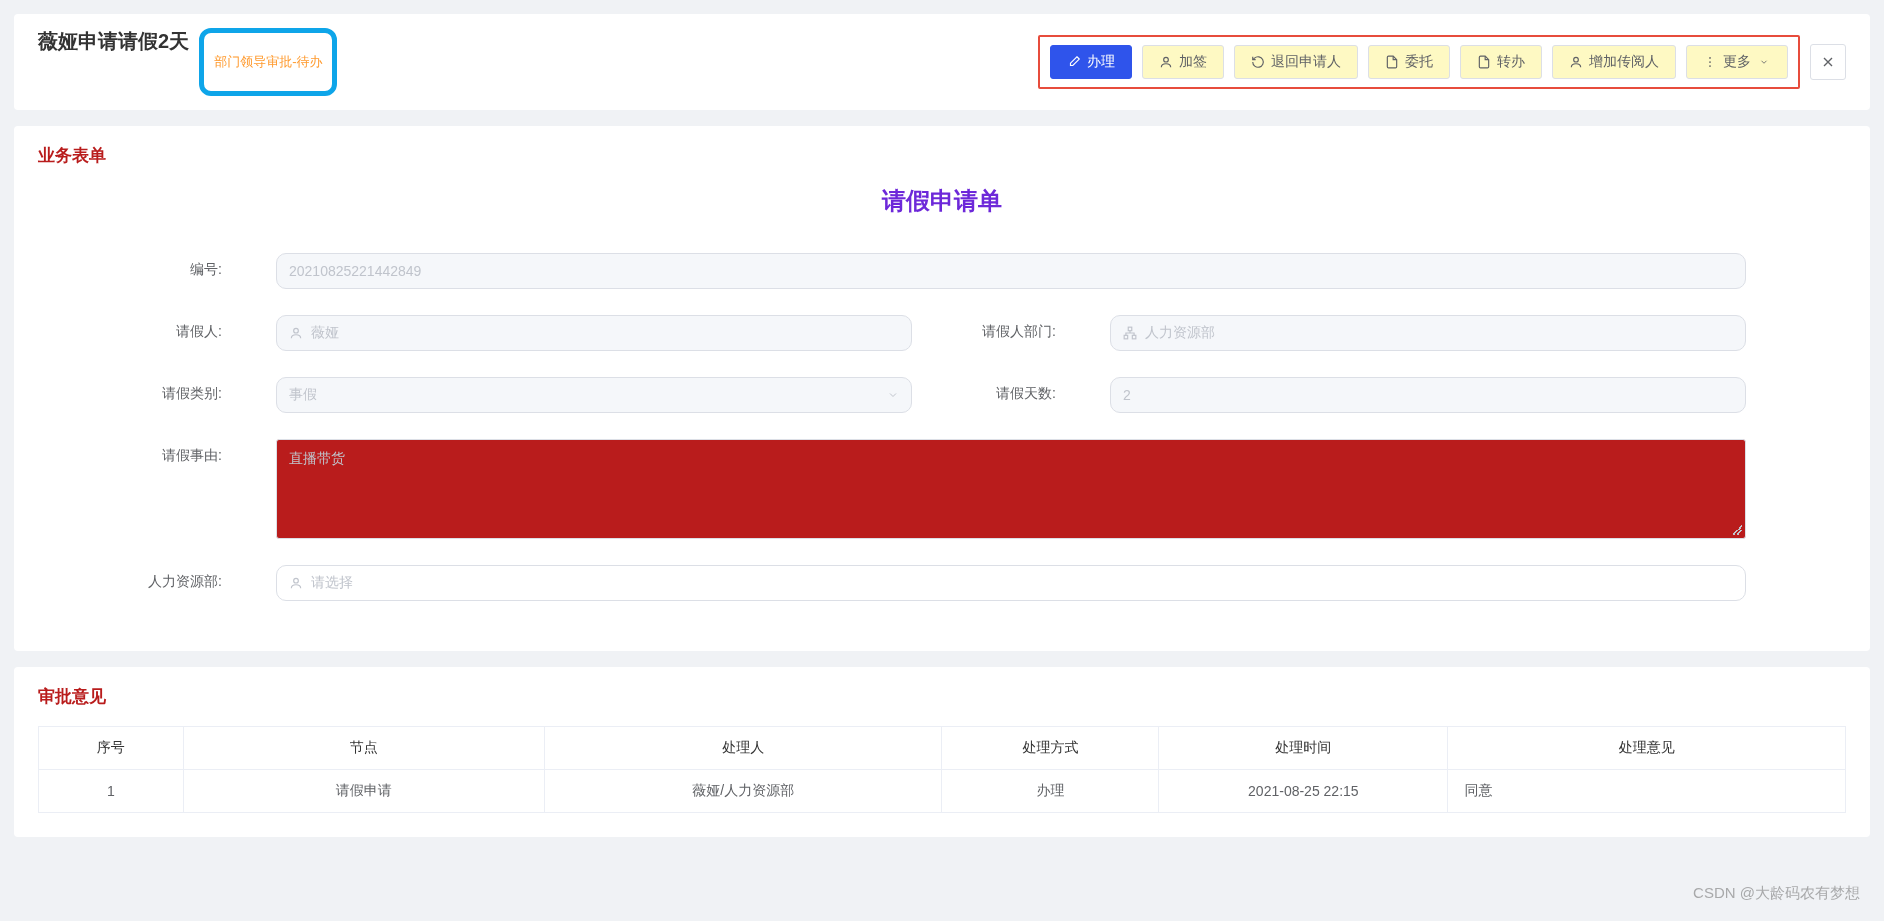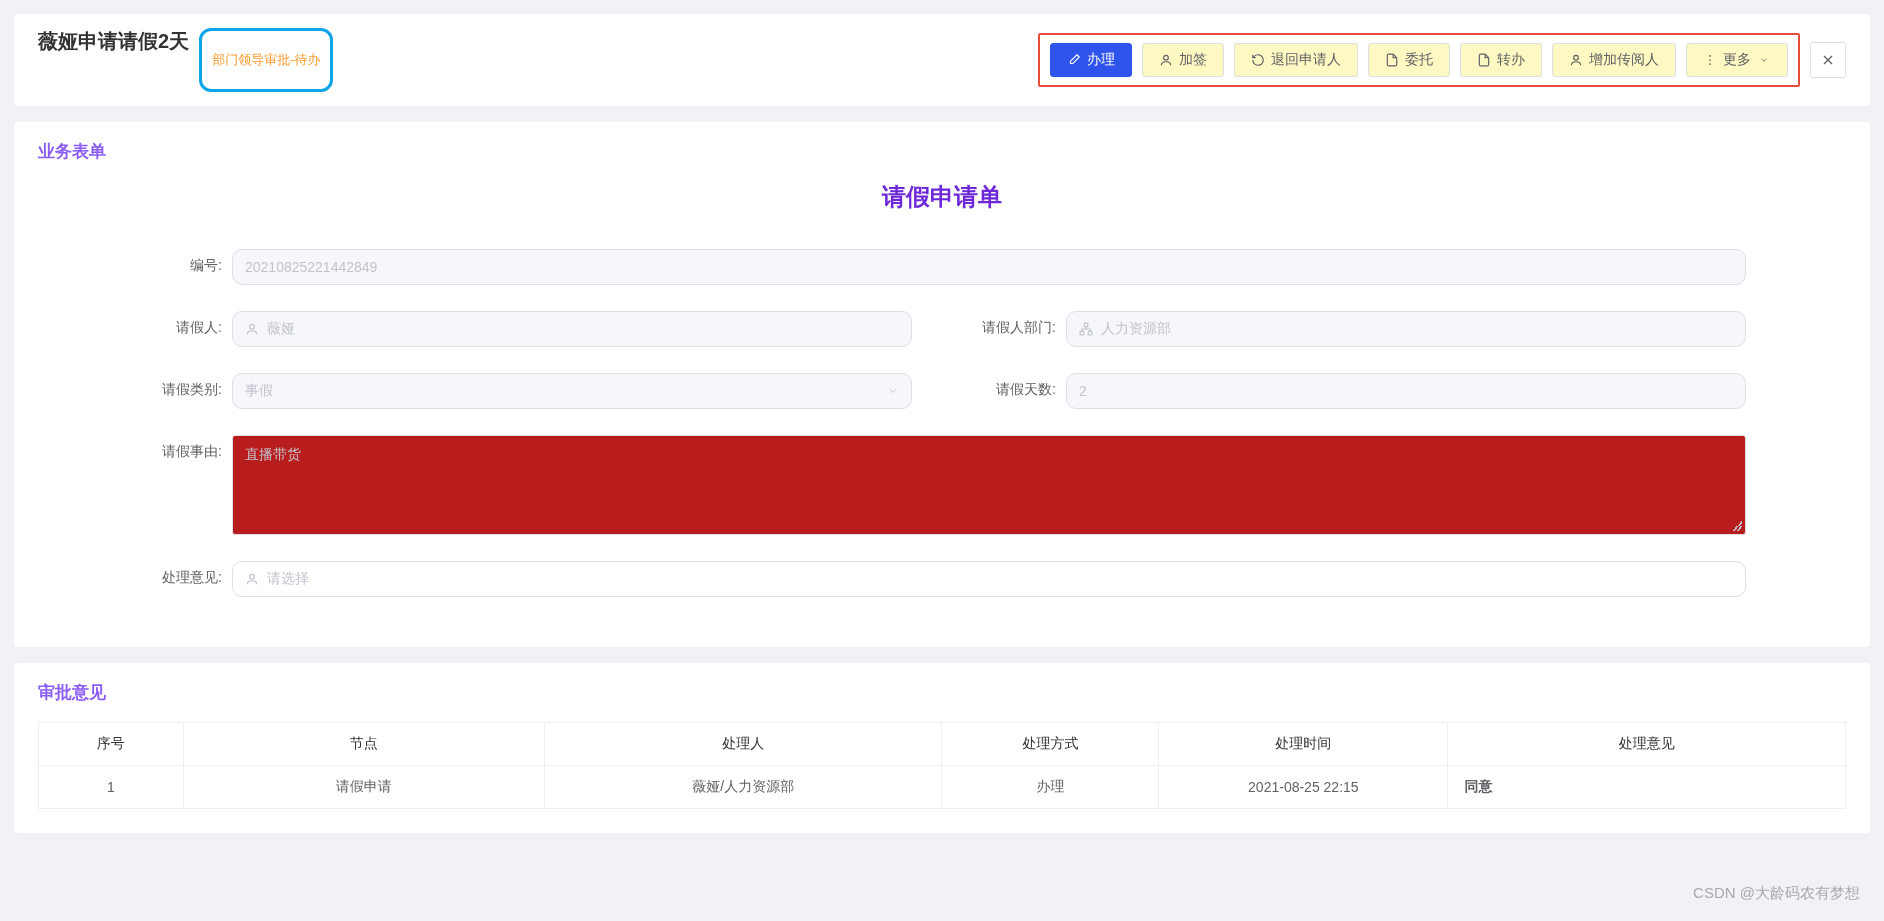--- a/index.html
+++ b/index.html
@@ -25,21 +25,21 @@
       display: flex;
       align-items: flex-start;
       gap: 10px;
     }
     .page-title {
       font-size: 20px;
       font-weight: 600;
       color: #333;
     }
     .status-badge {
-      border: 3px solid #0ea5e9;
+      border: 5px solid #0ea5e9;
       color: #ff9a2e;
       padding: 20px 10px;
       border-radius: 12px;
       font-size: 13px;
     }
     .header-right {
       display: flex;
       align-items: center;
       gap: 10px;
     }
@@ -91,21 +91,21 @@
     }
     .panel {
       background: #fff;
       border-radius: 4px;
       margin-bottom: 16px;
       padding: 18px 24px 24px;
     }
     .panel-title {
       font-size: 17px;
       font-weight: 600;
-      color: #8b5cf6;
+      color: #b91c1c;
       margin-bottom: 18px;
     }
     .form-title {
       text-align: center;
       font-size: 24px;
       font-weight: 700;
       color: #6d28d9;
       margin: 12px 0 36px;
     }
     .form-area {
@@ -113,20 +113,21 @@
     }
     .form-row {
       display: flex;
       margin-bottom: 26px;
       gap: 60px;
     }
     .form-group {
       display: flex;
       align-items: flex-start;
       flex: 1;
+      gap: 44px;
     }
     .form-group-full { flex: 1 0 100%; }
     .form-label {
       width: 84px;
       text-align: right;
       color: #606266;
       padding-top: 8px;
       flex-shrink: 0;
     }
     .form-control {
@@ -185,21 +186,21 @@
       border-collapse: collapse;
       border: 1px solid #ebeef5;
     }
     .table th, .table td {
       border: 1px solid #ebeef5;
       padding: 12px 16px;
       text-align: center;
       font-weight: normal;
       color: #606266;
     }
-    .table td.align-left { text-align: left; font-weight: bold; }
+    .table td.align-left { text-align: left; }
     .table thead th {
       background: #fff;
       color: #333;
     }
     .watermark {
       position: fixed;
       bottom: 18px;
       right: 24px;
       color: rgba(120,120,120,0.6);
       font-size: 15px;
@@ -378,21 +379,21 @@
           <div class="form-control">
             <div class="textarea">
               <span>直播带货</span>
             </div>
           </div>
         </div>
       </div>
 
       <div class="form-row">
         <div class="form-group">
-          <div class="form-label">处理意见:</div>
+          <div class="form-label">人力资源部:</div>
           <div class="form-control">
             <div class="input">
               <span class="icon-inline">
                 <svg width="14" height="14" viewBox="0 0 24 24" fill="none" stroke="currentColor" stroke-width="2">
                     <circle cx="12" cy="8" r="4"></circle>
                     <path d="M4 21c0-4 4-6 8-6s8 2 8 6"></path>
                   </svg>
               </span>
               <span class="input-placeholder">请选择</span>
             </div>

